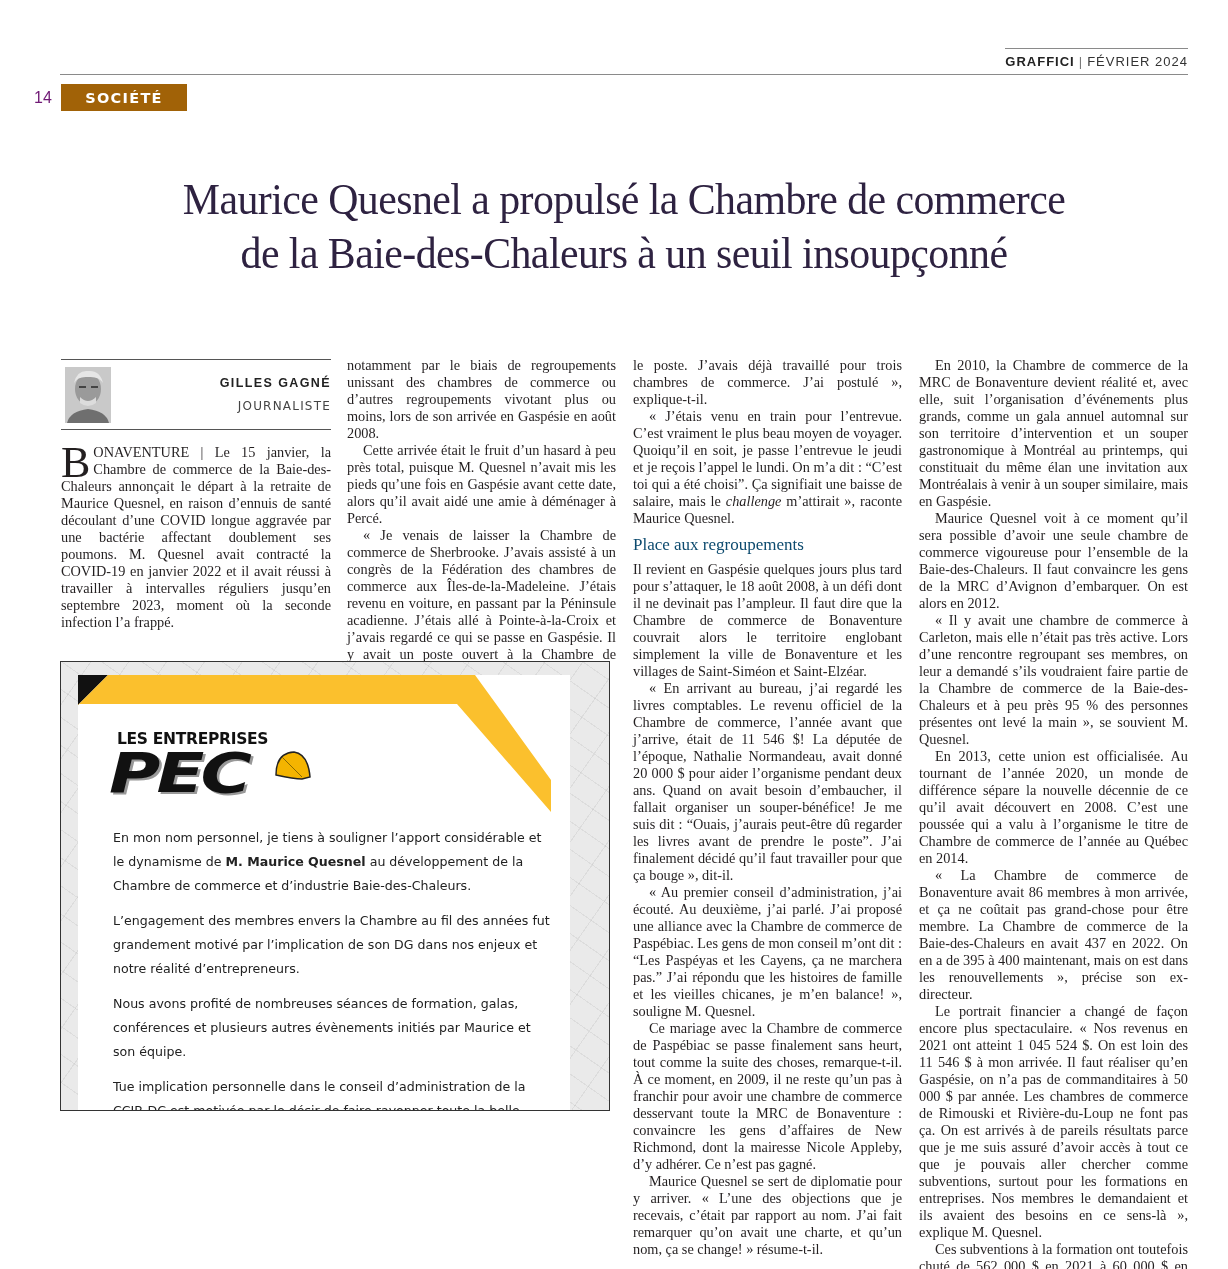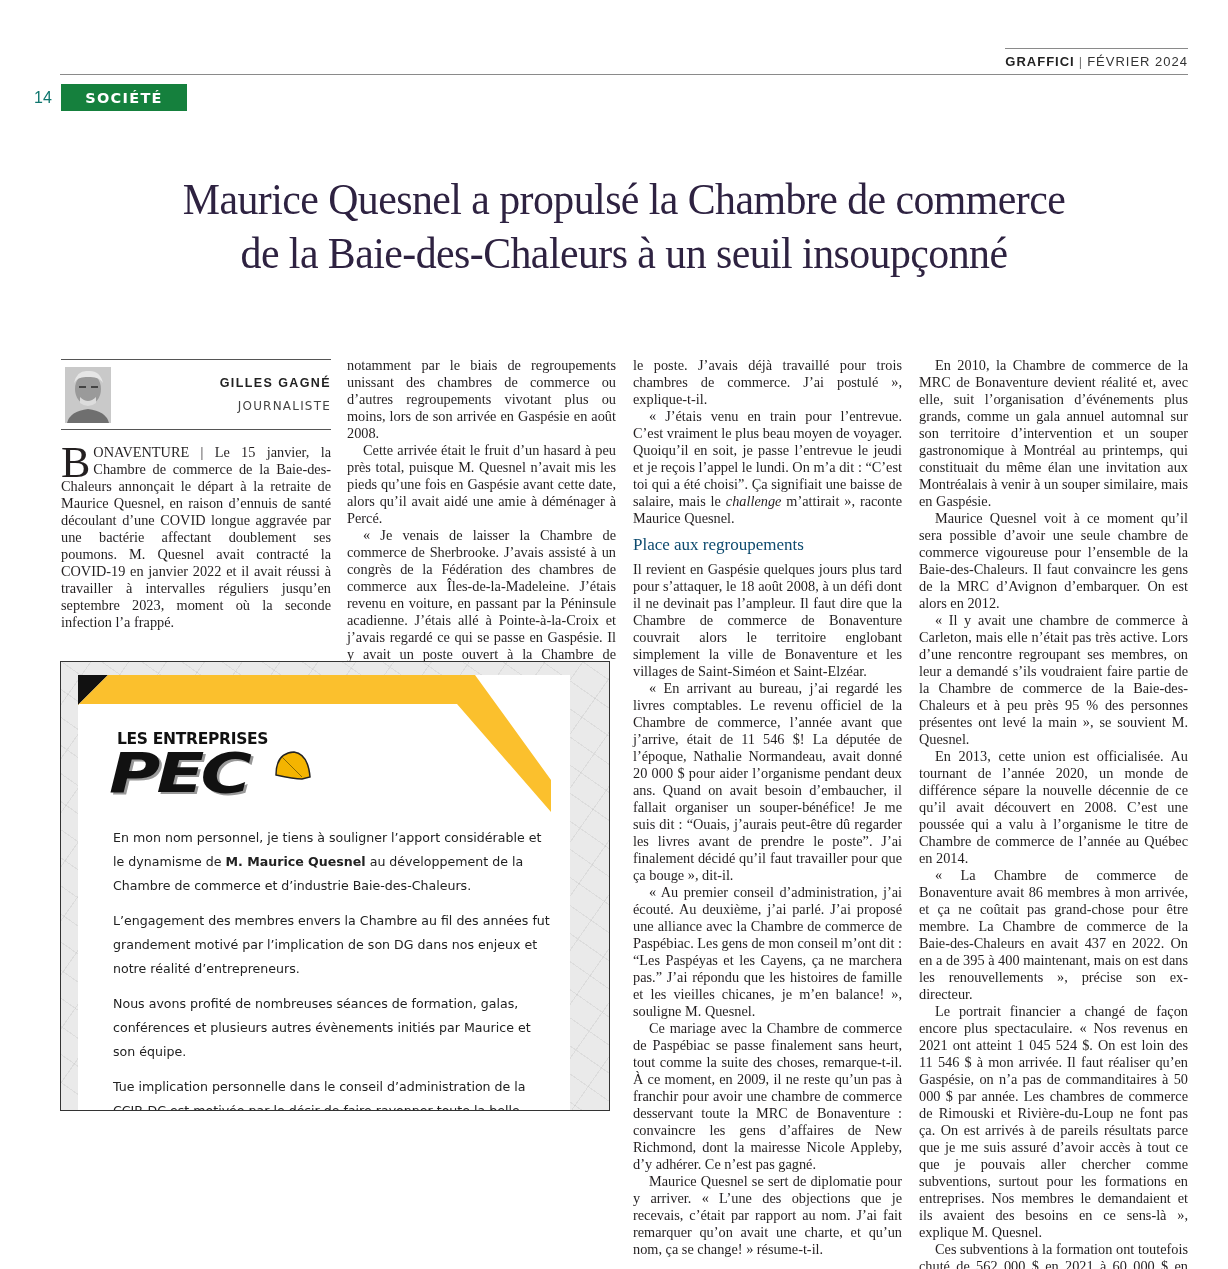--- a/index.html
+++ b/index.html
@@ -5,22 +5,22 @@
   * { box-sizing: border-box; margin: 0; padding: 0; }
   html, body { width: 1228px; height: 1269px; background: #ffffff; overflow: hidden; }
   body { position: relative; font-family: "Liberation Serif", serif; color: #231f20; }
 
   
   .top-rule { position: absolute; left: 60px; top: 74px; width: 1128px; height: 1px; background: #8a8a8a; }
   .masthead-rule { position: absolute; left: 1005px; top: 48px; width: 183px; height: 1px; background: #8a8a8a; }
   .masthead { position: absolute; right: 40px; top: 54px; font-family: "Liberation Sans", sans-serif; font-size: 13px; letter-spacing: 1px; color: #333; white-space: nowrap; }
   .masthead .brand { font-weight: bold; color: #222; }
   .masthead .sep { color: #777; margin: 0 4px; }
-  .page-num { position: absolute; left: 34px; top: 89px; font-family: "Liberation Sans", sans-serif; font-size: 16px; color: #0f766e; }
-  .section-tag { position: absolute; left: 61px; top: 84px; width: 126px; height: 27px; background: #15803d; color: #fff; font-family: "DejaVu Sans", sans-serif; font-weight: bold; font-size: 14.5px; letter-spacing: 1.3px; display: flex; align-items: center; justify-content: center; }
+  .page-num { position: absolute; left: 34px; top: 89px; font-family: "Liberation Sans", sans-serif; font-size: 16px; color: #701a75; }
+  .section-tag { position: absolute; left: 61px; top: 84px; width: 126px; height: 27px; background: #a16207; color: #fff; font-family: "DejaVu Sans", sans-serif; font-weight: bold; font-size: 14.5px; letter-spacing: 1.3px; display: flex; align-items: center; justify-content: center; }
 
   
   .headline { position: absolute; left: 60px; top: 172px; width: 1128px; text-align: center; font-family: "Liberation Serif", serif; font-size: 45px; line-height: 54px; color: #2e2241; letter-spacing: -0.6px; transform: scaleX(0.93); transform-origin: center; }
 
   
   .byline-top { position: absolute; left: 61px; top: 359px; width: 270px; height: 1px; background: #555; }
   .byline-bottom { position: absolute; left: 61px; top: 429px; width: 270px; height: 1px; background: #555; }
   .author-photo { position: absolute; left: 65px; top: 367px; width: 46px; height: 56px; overflow: hidden; background: #bdbdbd; }
   .author-name { position: absolute; right: 897px; top: 376px; font-family: Liberation Sans, sans-serif; font-weight: bold; font-size: 12.5px; letter-spacing: 1.4px; color: #222; }
   .author-role { position: absolute; right: 897px; top: 399px; font-family: "DejaVu Sans", sans-serif; font-size: 12px; letter-spacing: 1.2px; color: #444; }

